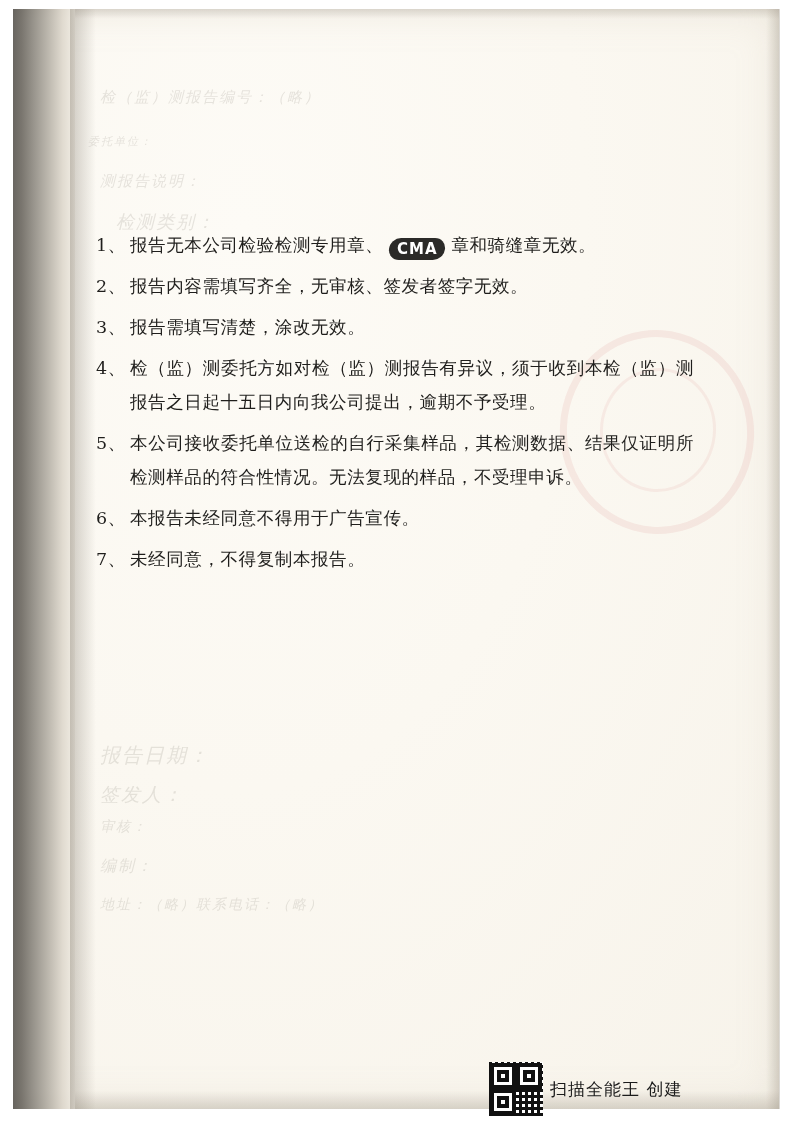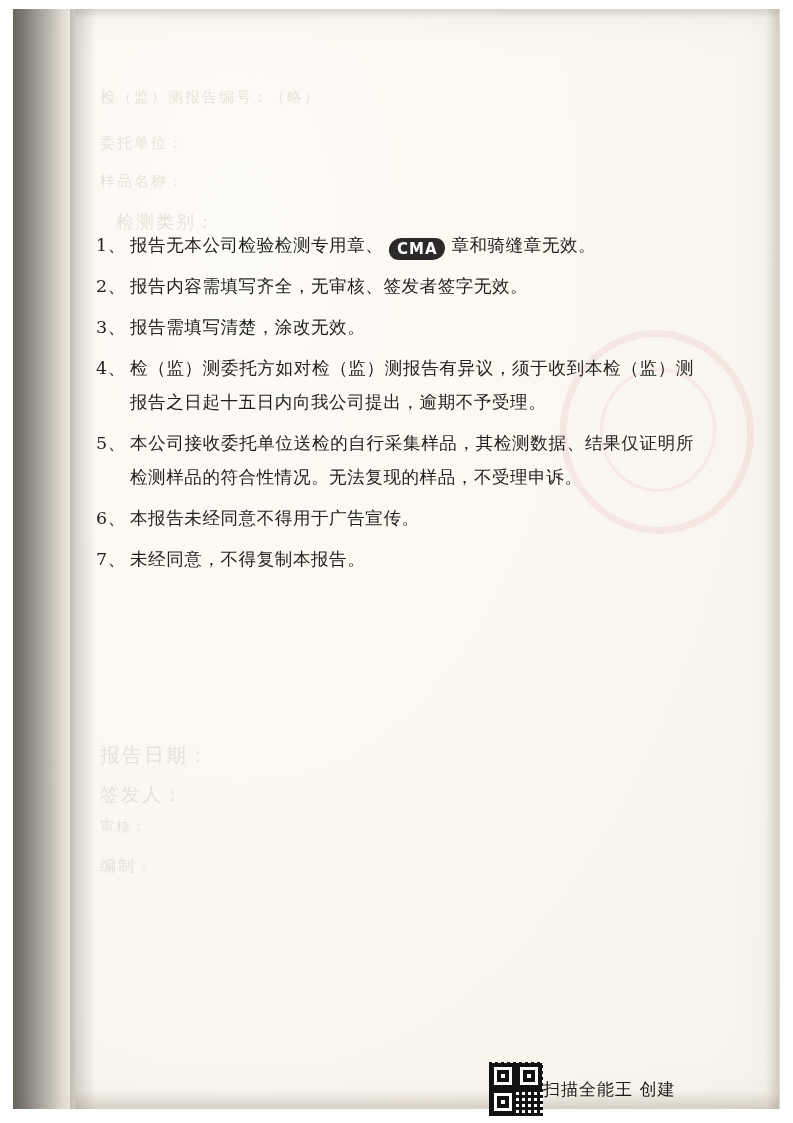--- a/index.html
+++ b/index.html
@@ -84,20 +84,21 @@
 
   
   .bleed {
     position: absolute;
     color: rgba(120,112,100,0.17);
     font-family: "DejaVu Serif", "Liberation Serif", serif;
     letter-spacing: 2px;
     white-space: nowrap;
     user-select: none;
     pointer-events: none;
+    font-style: italic;
   }
 
   
   .stamp-ghost {
     position: absolute;
     left: 560px;
     top: 330px;
     width: 180px;
     height: 190px;
     border-radius: 50%;
@@ -178,21 +179,21 @@
   }
   .cma-mark > span { display: inline-block; transform: skewX(6deg); }
 
   
   .scan-watermark {
     position: absolute;
     left: 489px;
     top: 1062px;
     display: flex;
     align-items: center;
-    gap: 0;
+    gap: 7px;
   }
   .qr {
     width: 54px;
     height: 54px;
     background-color: #ffffff;
     image-rendering: pixelated;
     background-image:
       linear-gradient(90deg, #111 50%, transparent 50%),
       linear-gradient(0deg, #111 50%, transparent 50%);
     background-size: 6px 6px, 6px 6px;
@@ -234,27 +235,28 @@
   <div class="edge-top"></div>
   <div class="edge-right"></div>
   <div class="edge-bottom"></div>
   <div class="binding-edge"></div>
   <div class="binding-shadow"></div>
 
   <div class="stamp-ghost"></div>
   <div class="stamp-ghost-2"></div>
 
   <div class="bleed" style="left:100px;top:88px;font-size:15px;">检（监）测报告编号：（略）</div>
-  <div class="bleed" style="left:100px;top:134px;font-size:15px;">委托单位：</div>
-  <div class="bleed" style="left:100px;top:172px;font-size:15px;">样品名称：</div>
+  <div class="bleed" style="left:88px;top:134px;font-size:11px;">委托单位：</div>
+  <div class="bleed" style="left:100px;top:172px;font-size:15px;">测报告说明：</div>
   <div class="bleed" style="left:116px;top:210px;font-size:18px;">检测类别：</div>
   <div class="bleed" style="left:100px;top:742px;font-size:20px;">报告日期：</div>
   <div class="bleed" style="left:100px;top:782px;font-size:19px;">签发人：</div>
   <div class="bleed" style="left:100px;top:818px;font-size:14px;">审核：</div>
   <div class="bleed" style="left:100px;top:856px;font-size:16px;">编制：</div>
+  <div class="bleed" style="left:100px;top:896px;font-size:14px;">地址：（略）联系电话：（略）</div>
 
 
   <div class="clause-list">
 
     <div class="clause">
       <div class="clause-num">1、</div>
       <div class="clause-text"><span>报告无本公司检验检测专用章、</span><span class="cma-mark"><span>CMA</span></span><span>章和骑缝章无效。</span></div>
     </div>
 
     <div class="clause">

